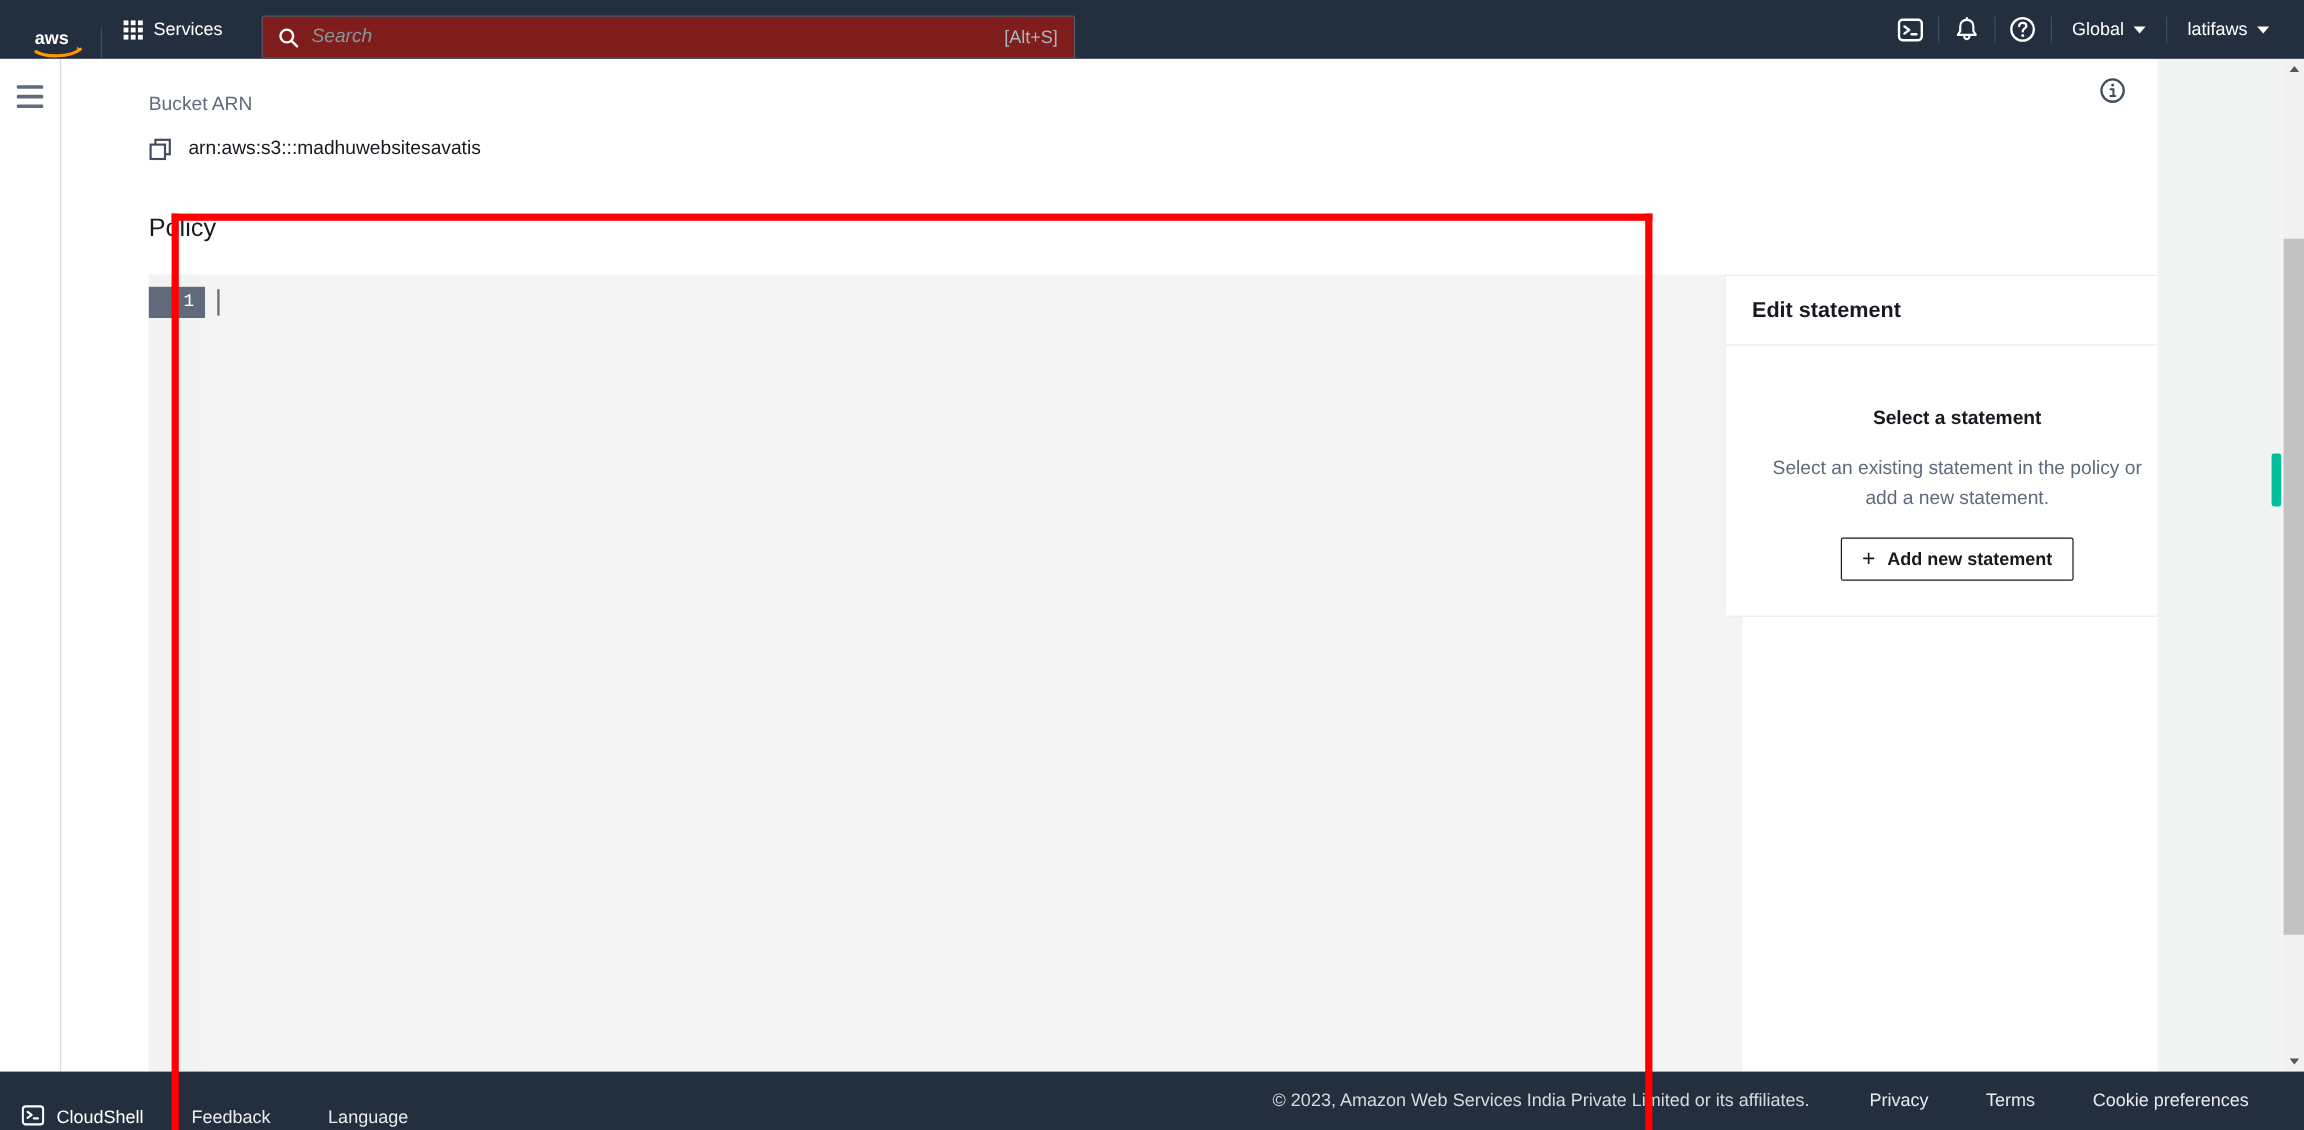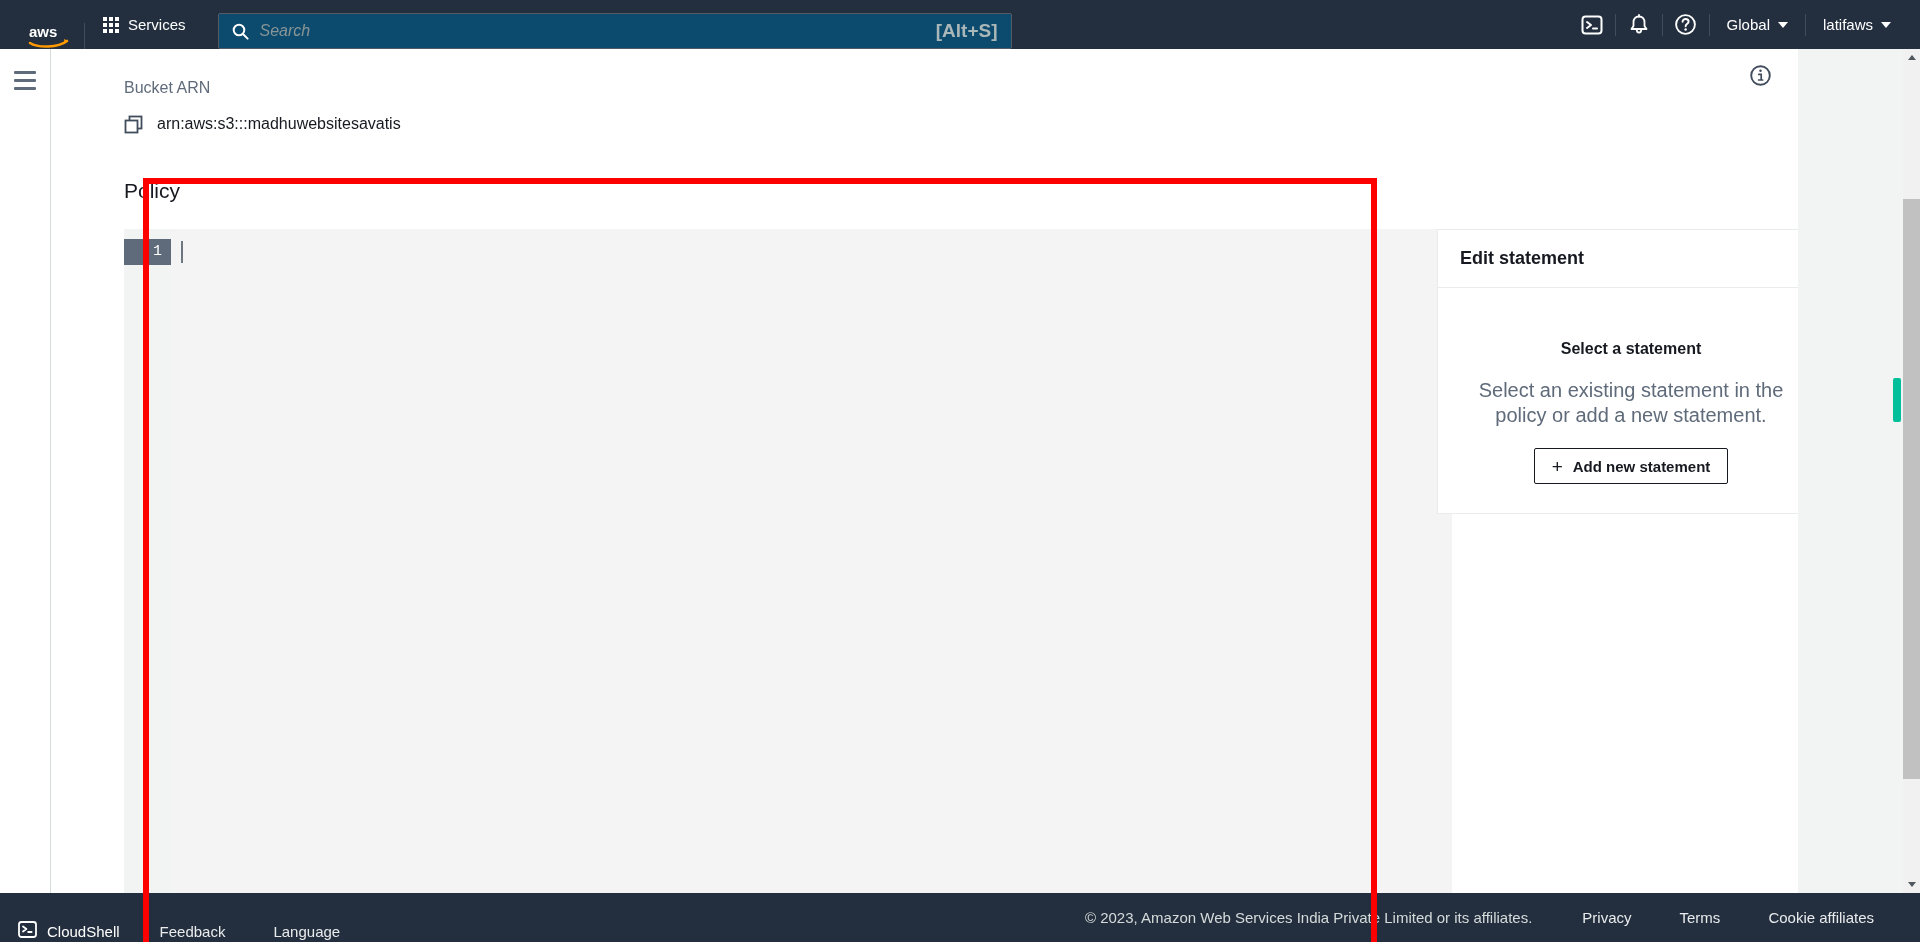--- a/index.html
+++ b/index.html
@@ -34,33 +34,33 @@
   }
   .waffle {
     display: grid; grid-template-columns: repeat(3, 4px);
     grid-template-rows: repeat(3, 4px); gap: 2px;
   }
   .waffle i { background: #ffffff; display: block; width: 4px; height: 4px; }
   .services-label { color: #ffffff; font-size: 15px; }
 
   .searchwrap {
     margin-left: 18px;
-    width: 794px; height: 36px;
-    background: #0c4a6e;
+    width: 678px; height: 36px;
+    background: #7f1d1d;
     border: 1px solid #545b64;
     border-radius: 2px;
     display: flex; align-items: center;
     padding: 0 13px;
     cursor: text;
   }
   .search-icon { flex: 0 0 auto; margin-right: 11px; display:flex; }
   .search-ph {
     flex: 1 1 auto; color: #879596; font-size: 16px; font-style: italic;
   }
-  .search-kbd { color: #aab7b8; font-size: 19px; font-weight: bold; }
+  .search-kbd { color: #aab7b8; font-size: 15px; }
 
   .nav-right {
     margin-left: auto; display: flex; align-items: center; height: 49px;
     padding-right: 12px;
   }
   .nav-icon-btn {
     width: 46px; height: 49px;
     display: flex; align-items: center; justify-content: center;
     cursor: pointer;
   }
@@ -175,21 +175,21 @@
   }
   .side-panel-title { font-size: 18px; color: #16191f; font-weight: bold; }
   .side-panel-body {
     padding: 52px 28px 0;
     text-align: center;
   }
   .empty-title {
     font-size: 16px; color: #16191f; font-weight: bold; margin-bottom: 20px;
   }
   .empty-desc {
-    font-size: 20px; color: #5f6b7a; line-height: 25px; margin-bottom: 20px;
+    font-size: 16px; color: #5f6b7a; line-height: 25px; margin-bottom: 20px;
   }
   .add-stmt-btn {
     display: inline-flex; align-items: center; gap: 10px;
     height: 36px; padding: 0 17px;
     background: #ffffff;
     border: 1px solid #16191f;
     border-radius: 2px;
     color: #16191f; font-size: 15px; font-weight: bold;
     cursor: pointer;
   }
@@ -419,15 +419,15 @@
       <span class="services-label">CloudShell</span>
     </div>
     <div class="footer-link">Feedback</div>
     <div class="footer-link">Language</div>
   </div>
 
   <div class="footer-right">
     <span class="copyright">© 2023, Amazon Web Services India Private Limited or its affiliates.</span>
     <div class="footer-link">Privacy</div>
     <div class="footer-link">Terms</div>
-    <div class="footer-link">Cookie affiliates</div>
+    <div class="footer-link">Cookie preferences</div>
   </div>
 </div>
 
 </body></html>

